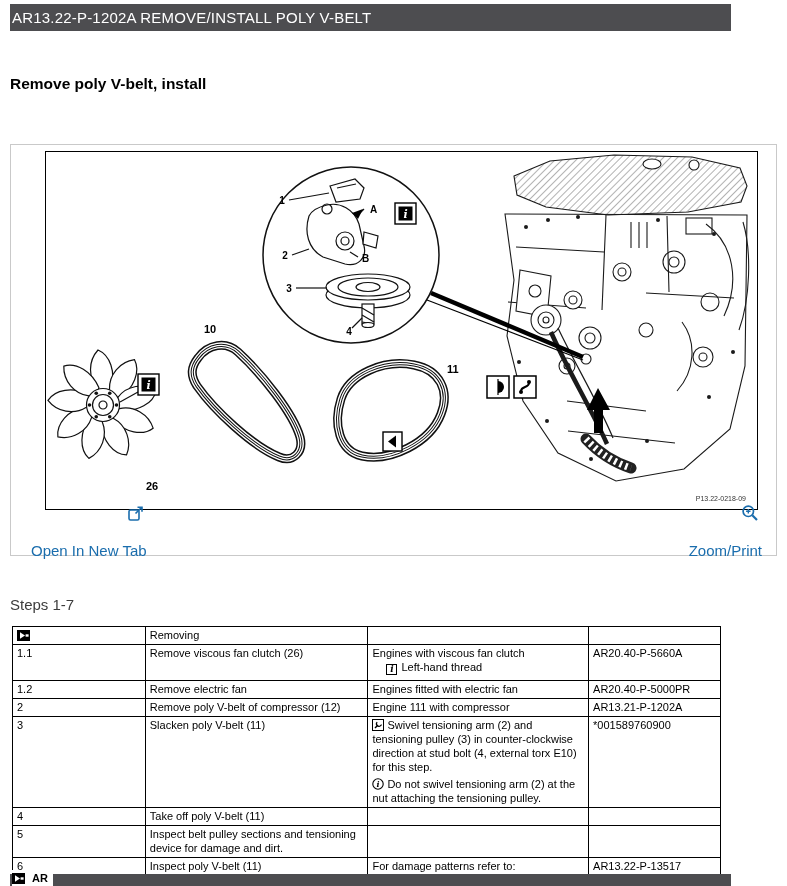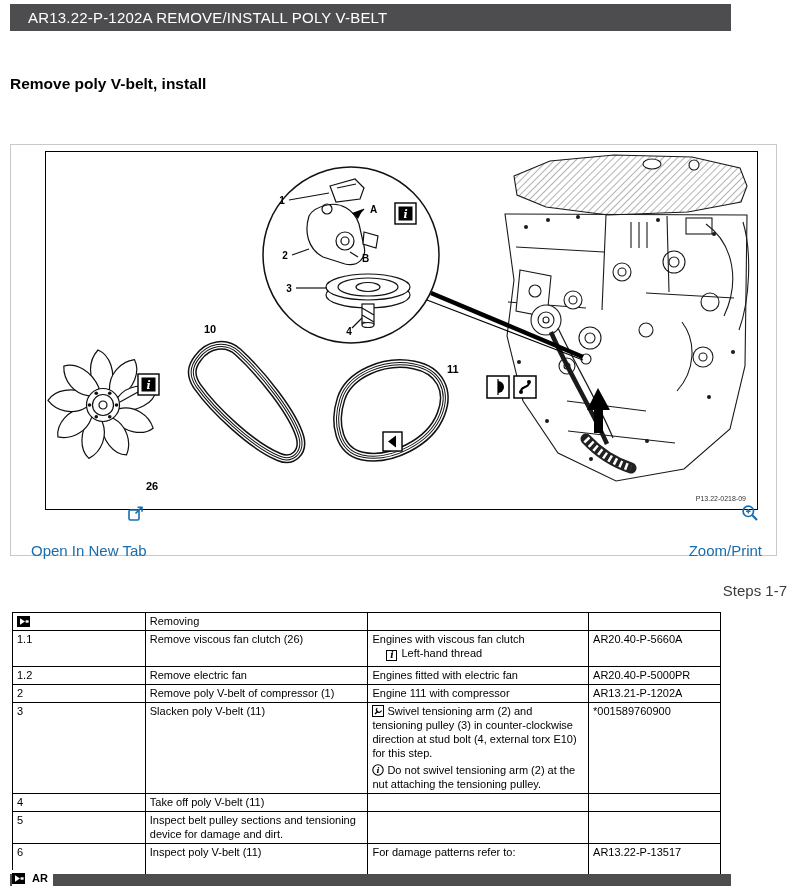--- a/index.html
+++ b/index.html
@@ -5,40 +5,40 @@
   * { box-sizing: border-box; }
   html, body { margin: 0; padding: 0; }
   body {
     width: 787px; height: 886px; overflow: hidden; position: relative;
     background: #fff; color: #000;
     font-family: "Liberation Sans", sans-serif;
   }
   .title-bar {
     margin: 4px 0 0 10px; width: 721px; height: 27px;
     background: var(--header-bg, #4d4d50); color: #fff;
-    font-size: 15px; display: flex; align-items: center; padding-left: 18px;
+    font-size: 15px; display: flex; align-items: center; padding-left: 2px;
     letter-spacing: .2px;
   }
   .subtitle { margin: 44px 10px 0; font-size: 15.5px; font-weight: bold; }
   .figure-panel {
     margin: 51px 10px 0; width: 767px; height: 412px;
     border: 1px solid var(--panel-border, #c9c9c9); background: #fff;
     padding-top: 6px;
   }
   .diagram-frame { width: 713px; height: 359px; margin-left: 34px; border: 1px solid #000; background: #fff; }
   .diagram-frame svg { display: block; }
   .figure-links {
     height: 43px; display: flex; justify-content: space-between; align-items: center;
     padding: 0 14px 0 20px;
   }
   .link {
     display: inline-flex; align-items: flex-end; gap: 20px;
     color: var(--link-blue, #1a6dad); font-size: 15px; text-decoration: none; cursor: pointer; flex-direction: column;
   }
-  .steps-heading { margin: 26px 0 0 10px; font-size: 15px; color: #3c3c3c; line-height: 18px; text-align: right; }
+  .steps-heading { margin: 40px 0 0 10px; font-size: 15px; color: #3c3c3c; line-height: 18px; }
   table.steps { margin: 12px 0 0 12px; width: 709px; border-collapse: collapse; font-size: 11px; }
   table.steps td { border: 1px solid #000; padding: 1px 4px 2px; vertical-align: top; line-height: 1.28; }
   tr.r0 { height: 17px; } tr.r1 { height: 36px; } tr.r2 { height: 17px; } tr.r3 { height: 17px; }
   tr.r4 { height: 74px; } tr.r5 { height: 17px; } tr.r6 { height: 17px; } tr.r7 { height: 30px; } tr.r8 { height: 34px; }
   .sub { margin-left: 14px; }
   .ibox {
     display: inline-block; width: 11px; height: 11px; border: 1px solid #000;
     background: #fff; color: #000; font: italic bold 9px "DejaVu Serif", serif;
     line-height: 9px; text-align: center; margin-right: 4px; vertical-align: -1px;
   }
@@ -287,21 +287,21 @@
 
     <tr class="r2">
       <td>1.2</td>
       <td>Remove electric fan</td>
       <td>Engines fitted with electric fan</td>
       <td>AR20.40-P-5000PR</td>
     </tr>
 
     <tr class="r3">
       <td>2</td>
-      <td>Remove poly V-belt of compressor (1)</td>
+      <td>Remove poly V-belt of compressor (12)</td>
       <td>Engine 111 with compressor</td>
       <td>AR13.21-P-1202A</td>
     </tr>
 
     <tr class="r4">
       <td>3</td>
       <td>Slacken poly V-belt (11)</td>
       <td>
         <div class="p">
           <svg class="inline-icon" width="12" height="12" viewBox="0 0 12 12">

